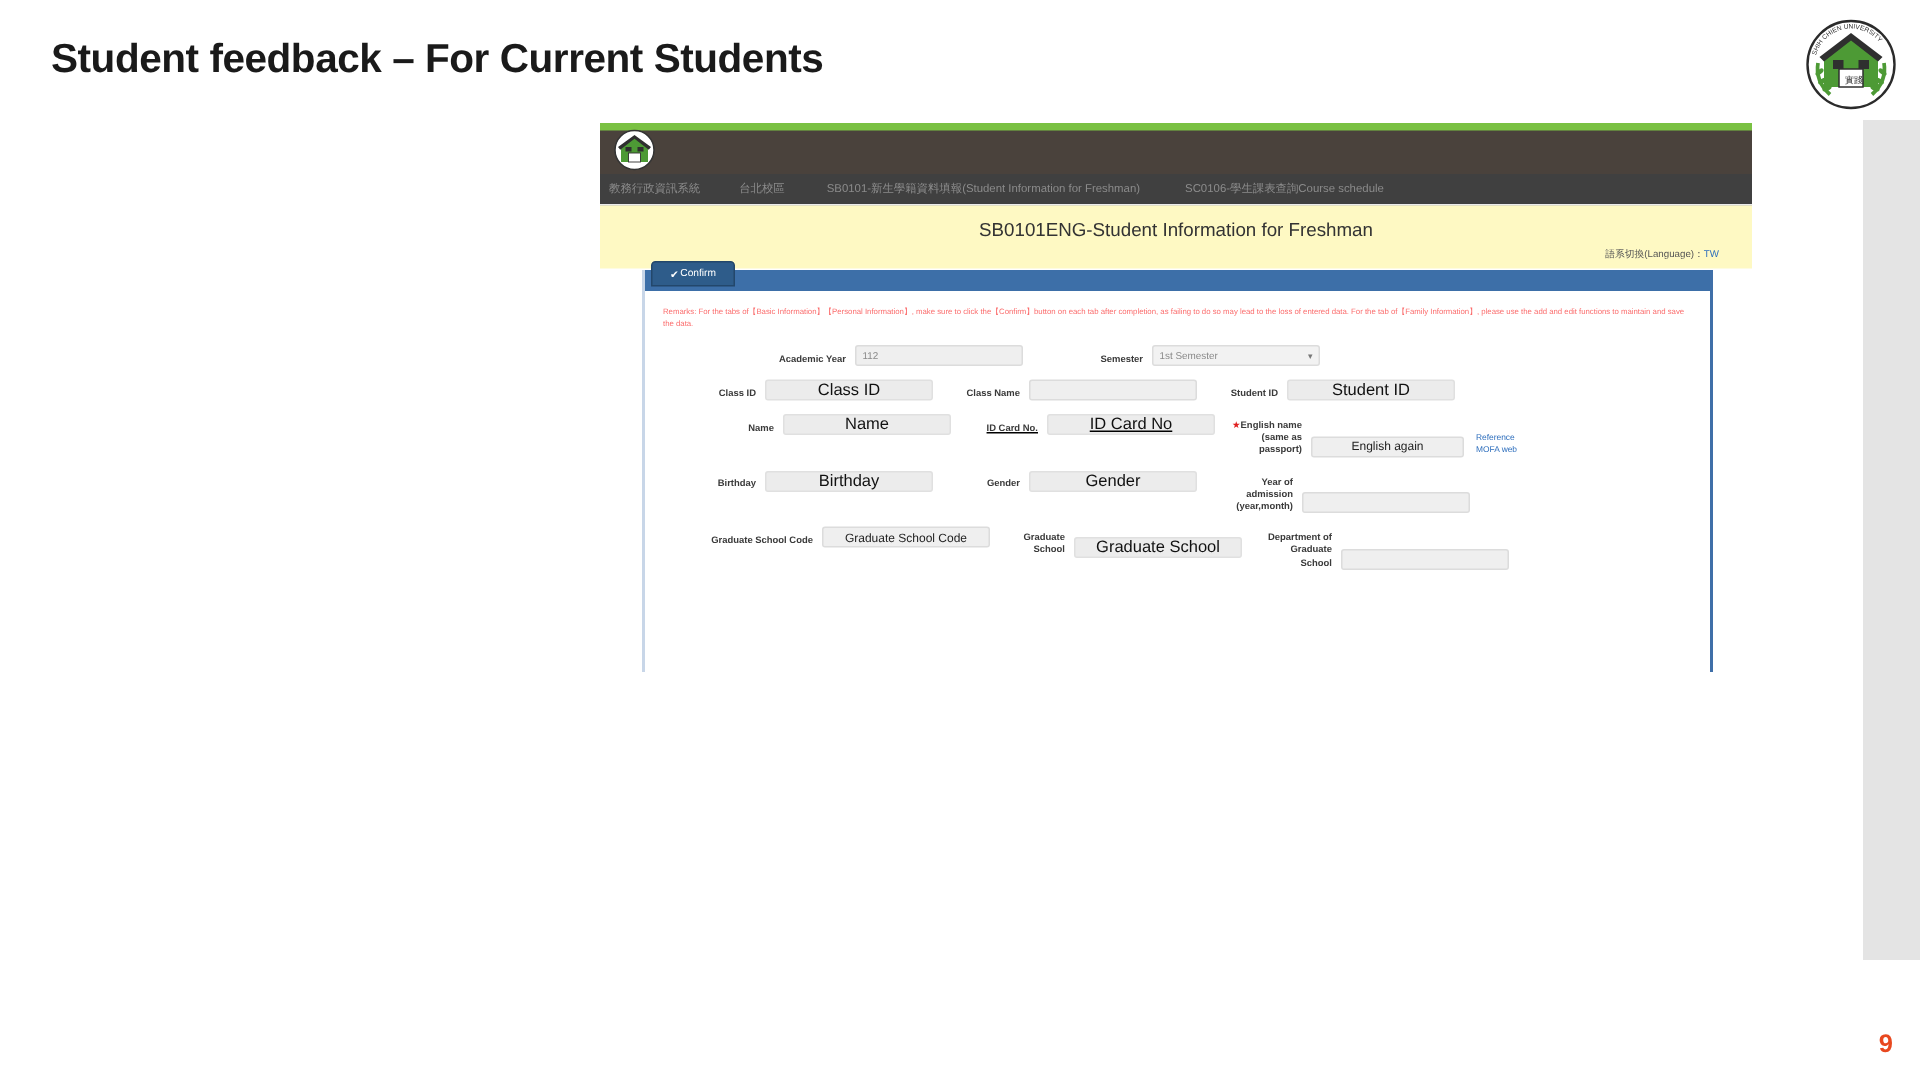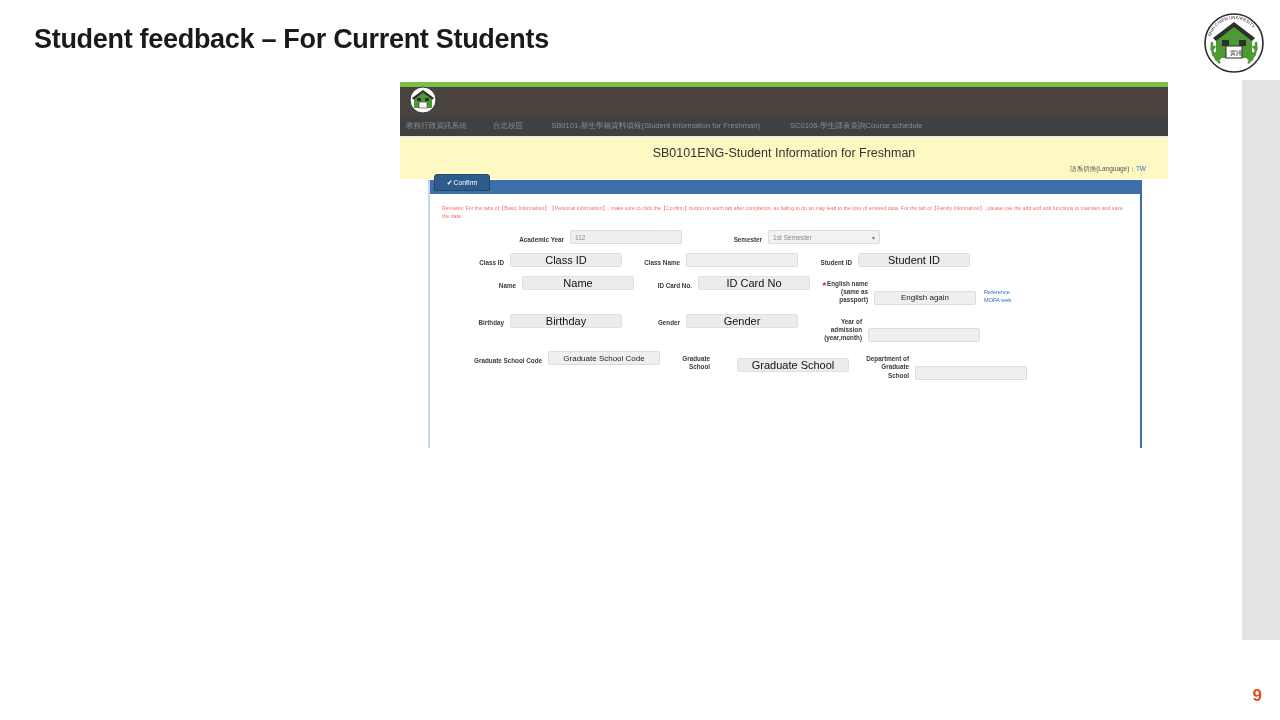--- a/index.html
+++ b/index.html
@@ -237,21 +237,21 @@
           </div>
         </div>
 
         <div class="frow" style="padding-left:46px;">
           <div class="fld">
             <div class="lbl" style="width:40px;">Name</div>
             <div class="inp big" style="width:112px;">
               <span class="val">Name</span>
             </div>
           </div>
-          <div class="fld" style="margin-left:14px;">
+          <div class="fld" style="margin-left:14px;text-decoration:underline;">
             <div class="lbl" style="width:44px;">ID Card No.</div>
             <div class="inp big" style="width:112px;">
               <span class="val">ID Card No</span>
             </div>
           </div>
           <div class="fld" style="margin-left:10px;">
             <div class="lbl" style="width:48px;line-height:1.3;"><span class="star">★</span><span>English name (same as passport)</span></div>
             <div class="inp med" style="width:102px;">
               <span class="val">English  again</span>
             </div>
@@ -283,21 +283,21 @@
           </div>
         </div>
 
         <div class="frow" style="padding-left:34px;margin-top:8px;">
           <div class="fld">
             <div class="lbl" style="width:78px;">Graduate School Code</div>
             <div class="inp med" style="width:112px;">
               <span class="val">Graduate  School Code</span>
             </div>
           </div>
-          <div class="fld" style="margin-left:10px;gap:21px;">
+          <div class="fld" style="margin-left:10px;">
             <div class="lbl" style="width:40px;line-height:1.3;">Graduate School</div>
             <div class="inp big" style="width:112px;">
               <span class="val">Graduate School</span>
             </div>
           </div>
           <div class="fld" style="margin-left:10px;">
             <div class="lbl" style="width:50px;line-height:1.3;">Department of Graduate School</div>
             <div class="inp" style="width:112px;">
               <span class="val"></span>
             </div>

